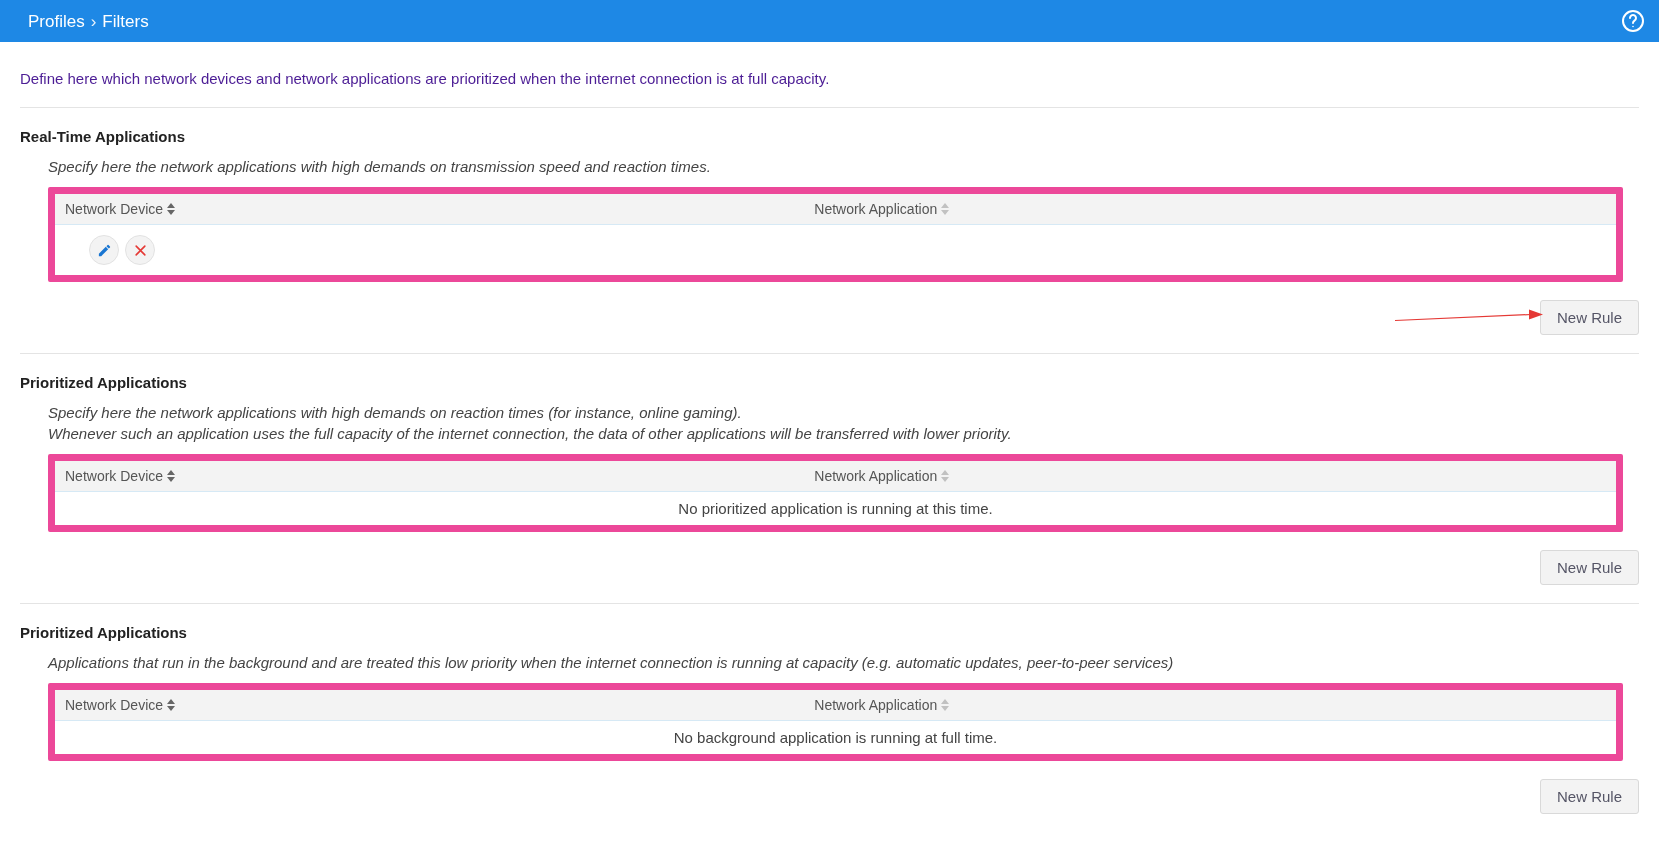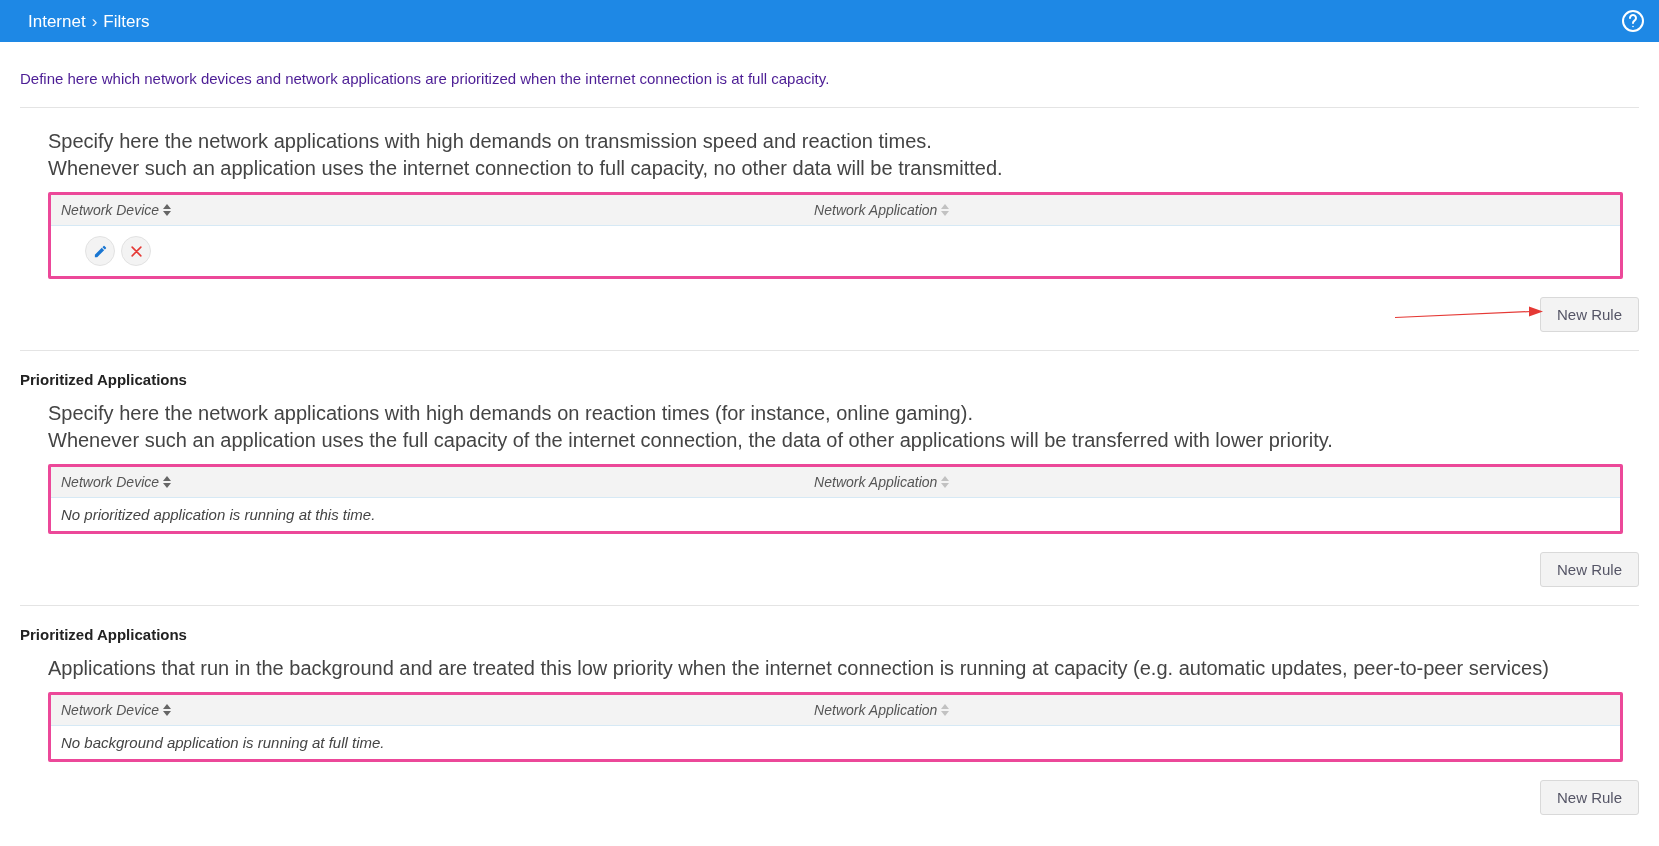--- a/index.html
+++ b/index.html
@@ -72,31 +72,31 @@
 
   .section { padding-top: 20px; }
   .section-title {
     font-weight: 600;
     font-size: 15px;
     color: #222;
     margin-bottom: 12px;
   }
   .section-desc {
     color: #444;
-    font-size: 20px;
+    font-size: 15px;
     line-height: 1.35;
     margin: 0 0 10px 28px;
+    font-style: italic;
   }
 
   .tbl {
     margin: 0 16px 0 28px;
-    border: 3px solid #ec4899;
+    border: 7px solid #ec4899;
     border-radius: 2px;
     overflow: hidden;
-    font-style: italic;
   }
   .tbl-head {
     display: flex;
     background: #f3f3f3;
     color: #555;
     font-size: 14px;
     border-bottom: 1px solid #d6e9f5;
   }
   .tbl-head .col { padding: 7px 10px; display: flex; align-items: center; gap: 4px; }
   .tbl-body .row {
@@ -104,20 +104,21 @@
     align-items: center;
     background: #fff;
     min-height: 40px;
   }
   .tbl-body .row .col { padding: 10px 10px; color: #444; }
   .col-device { flex: 0 0 48%; }
   .col-app { flex: 1 1 auto; }
   .col-actions { flex: 0 0 110px; display: flex; justify-content: flex-end; gap: 6px; padding-right: 10px; }
 
   .empty-row {
+    text-align: center;
     color: #444;
     padding: 8px 10px;
     font-size: 15px;
   }
 
   .sort-icon svg, .sort-icon-dim svg { display: block; }
   .sort-icon-dim { opacity: 0.35; }
 
   .icon-btn {
     width: 30px; height: 30px;
@@ -154,41 +155,41 @@
     top: 50%;
     transform: translateY(-50%);
     pointer-events: none;
   }
 </style>
 </head>
 <body>
 
 <div class="header">
   <div class="breadcrumb">
-    <span>Internet</span>
+    <span>Profiles</span>
     <span class="sep">›</span>
     <span>Filters</span>
     <span class="help-icon">
       <svg width="24" height="24" viewBox="0 0 24 24" fill="none" stroke="#fff" stroke-width="2">
         <circle cx="12" cy="12" r="10"></circle>
         <path d="M9 9a3 3 0 1 1 4.5 2.6C12.7 12.2 12 12.8 12 14" stroke-linecap="round"></path>
         <circle cx="12" cy="17.5" r="0.8" fill="#fff" stroke="none"></circle>
       </svg>
     </span>
   </div>
 </div>
 
 <div class="content">
   <div class="intro">Define here which network devices and network applications are prioritized when the internet connection is at full capacity.</div>
   <hr class="divider">
 
   <div class="section">
+    <div class="section-title">Real-Time Applications</div>
     <div class="section-desc">
       <span>Specify here the network applications with high demands on transmission speed and reaction times.</span><br>
-      <span>Whenever such an application uses the internet connection to full capacity, no other data will be transmitted.</span>
     </div>
     <div class="tbl">
       <div class="tbl-head">
         <div class="col col-device">
           <span>Network Device</span>
           <span class="sort-icon">
             <svg width="8" height="12" viewBox="0 0 8 12">
                 <path d="M4 0 L8 5 L0 5 Z M4 12 L0 7 L8 7 Z" fill="#666"></path>
               </svg>
           </span>

